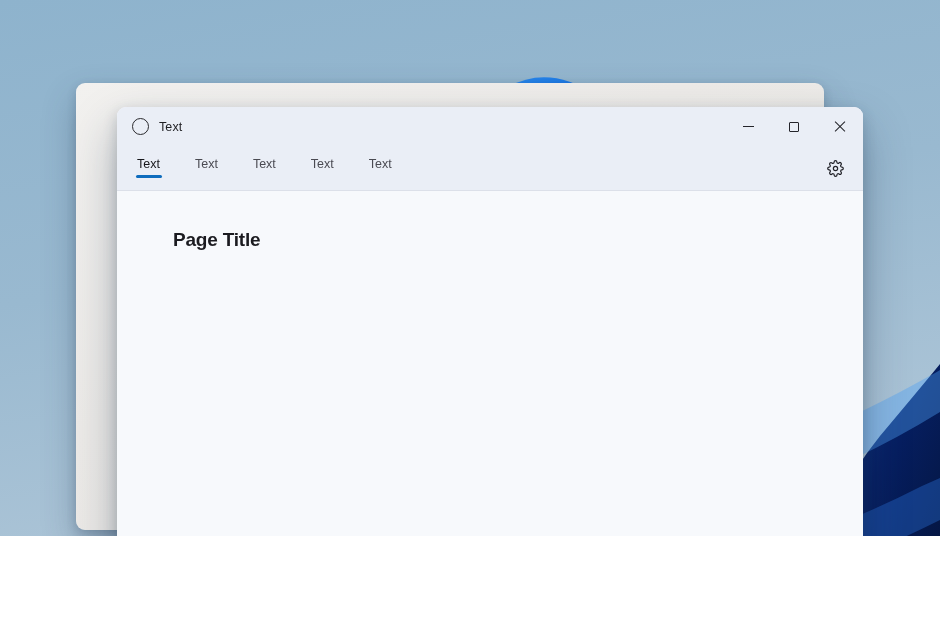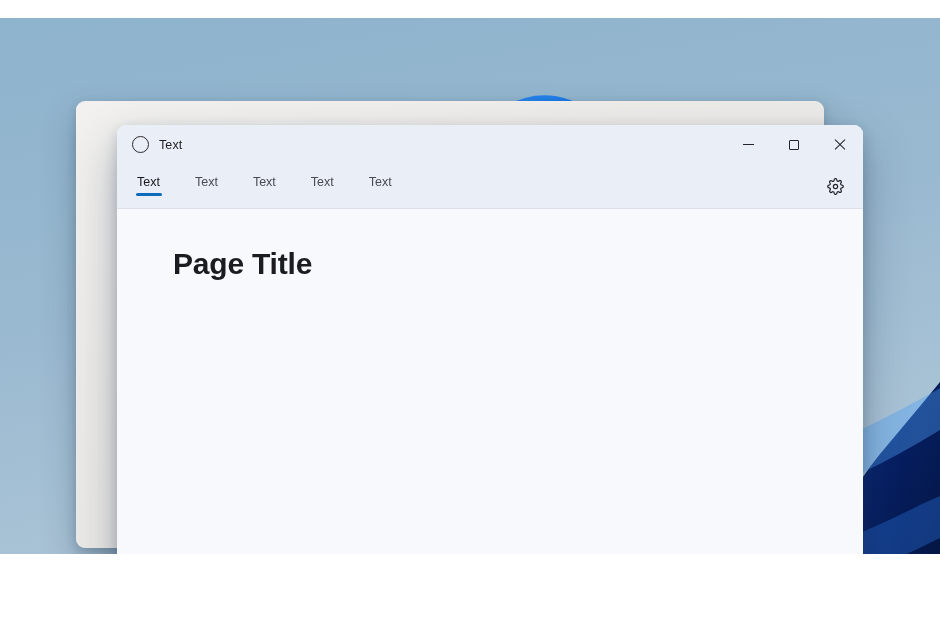--- a/index.html
+++ b/index.html
@@ -10,21 +10,20 @@
     overflow: hidden;
     font-family: "Liberation Sans", sans-serif;
   }
 
   #desktop {
     position: relative;
     width: 940px;
     height: 536px;
     overflow: hidden;
     background: linear-gradient(170deg, #8FB4CE 0%, #93B5CE 30%, #9FBCD2 62%, #AFC6D8 100%);
-    margin-top: 18px;
   }
 
   
   #wallpaper {
     position: absolute;
     inset: 0;
     overflow: hidden;
   }
   #wallpaper svg { display: block; width: 940px; height: 640px; }
 
@@ -169,21 +168,21 @@
     cursor: default;
   }
 
   
   #content {
     background: #F7F9FC;
     height: 366px;
     padding: 38px 0 0 56px;
   }
   #page-title {
-    font-size: 30px;
+    font-size: 19px;
     font-weight: 600;
     color: #1B1B20;
     letter-spacing: -0.2px;
   }
 </style>
 </head>
 <body>
 
 <div id="desktop">
 

